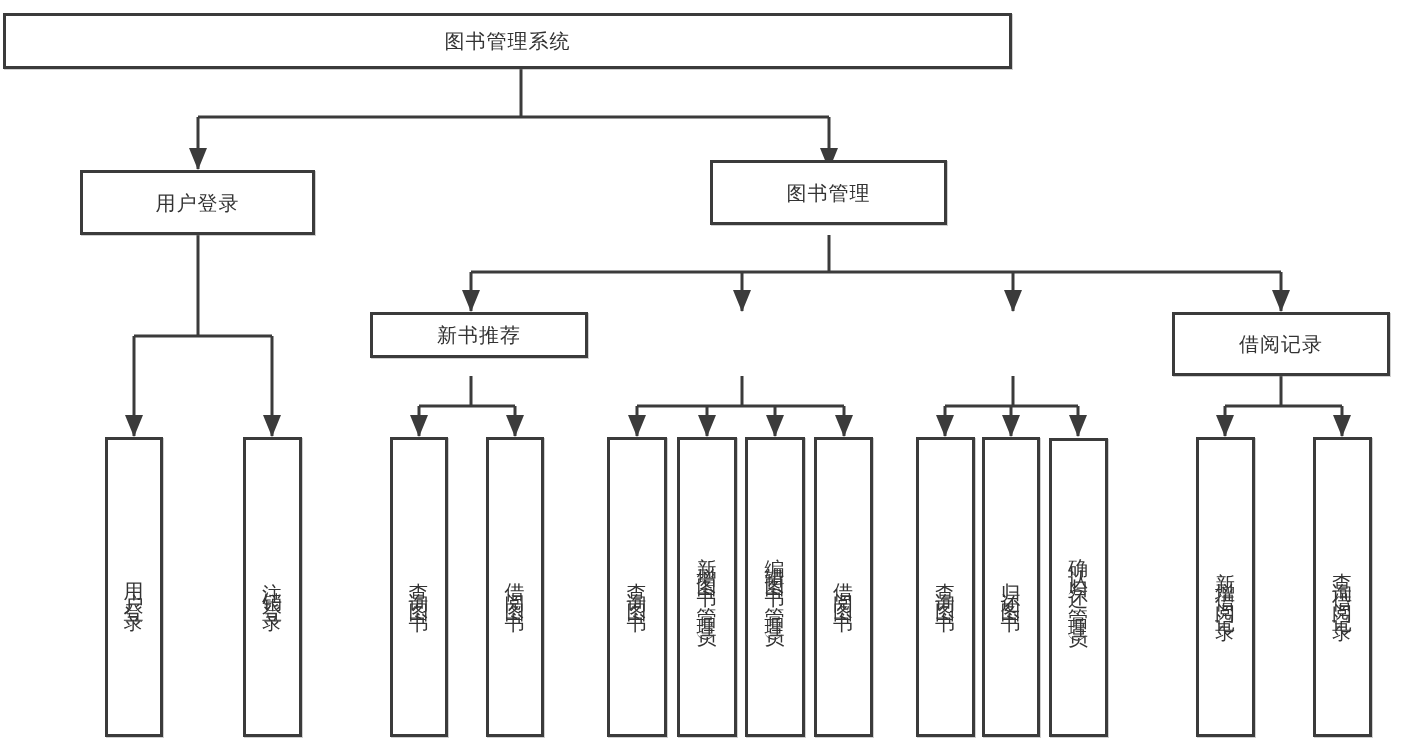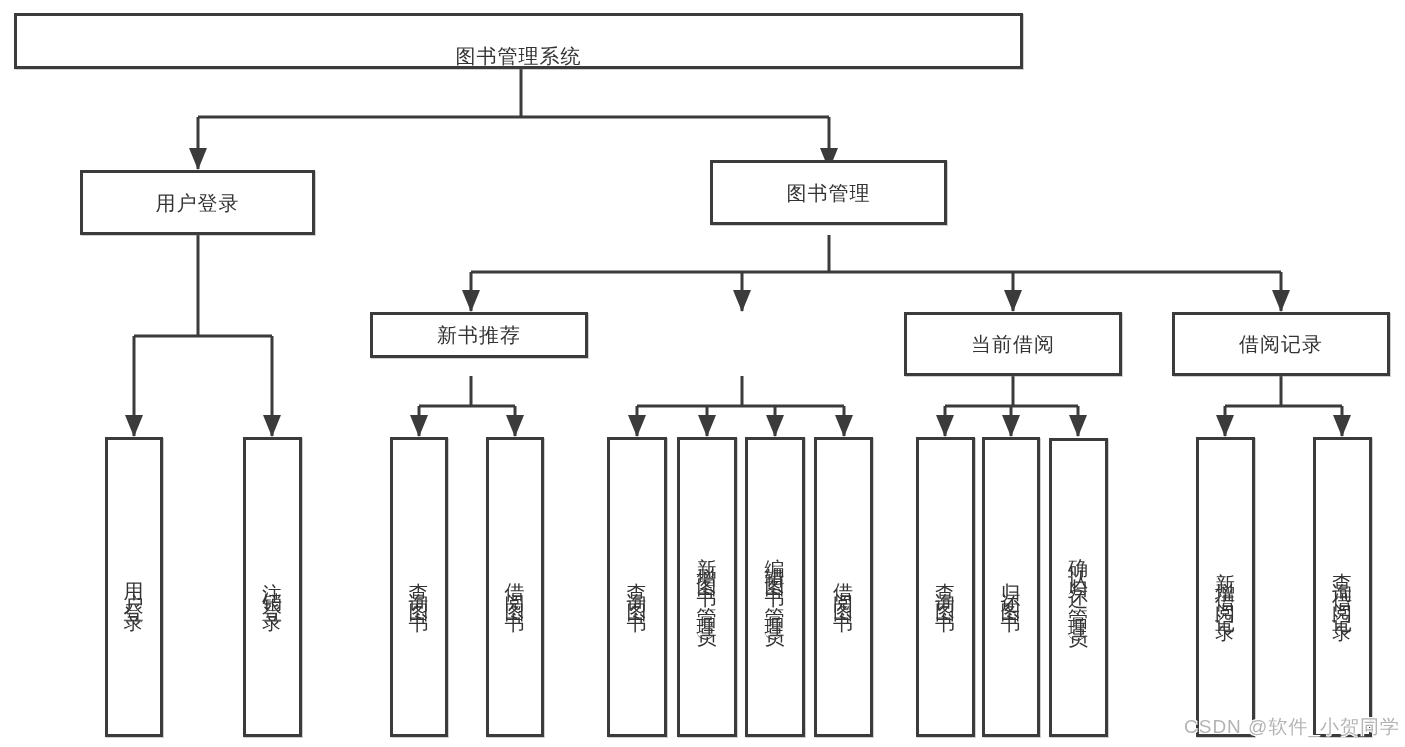--- a/index.html
+++ b/index.html
@@ -86,36 +86,33 @@
     <line x1="945" y1="406" x2="945" y2="436" marker-end="url(#arrow)"></line>
     <line x1="1011" y1="406" x2="1011" y2="436" marker-end="url(#arrow)"></line>
     <line x1="1078" y1="406" x2="1078" y2="436" marker-end="url(#arrow)"></line>
 
     <path d="M1281,376 V406"></path>
     <path d="M1225,406 H1342"></path>
     <line x1="1225" y1="406" x2="1225" y2="436" marker-end="url(#arrow)"></line>
     <line x1="1342" y1="406" x2="1342" y2="436" marker-end="url(#arrow)"></line>
   </svg>
 
-  <div class="box" style="left:14px;top:13px;width:1009px;height:56px;align-items:flex-end;">
+  <div class="box" style="left:3px;top:13px;width:1009px;height:56px;">
     <span>图书管理系统</span>
   </div>
 
   <div class="box" style="left:80px;top:170px;width:235px;height:65px;">
     <span>用户登录</span>
   </div>
   <div class="box" style="left:710px;top:160px;width:237px;height:65px;">
     <span>图书管理</span>
   </div>
 
   <div class="box" style="left:370px;top:312px;width:218px;height:46px;">
     <span>新书推荐</span>
-  </div>
-  <div class="box" style="left:904px;top:312px;width:218px;height:64px;">
-    <span>当前借阅</span>
   </div>
   <div class="box" style="left:1172px;top:312px;width:218px;height:64px;font-family:Liberation Serif, serif;">
     <span>借阅记录</span>
   </div>
 
   <div class="box vbox" style="left:105px;top:437px;width:58px;height:300px;">
     <span class="vtext">用户登录</span>
   </div>
   <div class="box vbox" style="left:243px;top:437px;width:59px;height:300px;">
     <span class="vtext">注销登录</span>
@@ -151,15 +148,14 @@
     <span class="vtext">确认归还（管理员）</span>
   </div>
 
   <div class="box vbox" style="left:1196px;top:437px;width:59px;height:300px;">
     <span class="vtext">新增借阅记录</span>
   </div>
   <div class="box vbox" style="left:1313px;top:437px;width:59px;height:300px;">
     <span class="vtext">查询借阅记录</span>
   </div>
 
-  <div class="watermark">CSDN @软件_小贺同学</div>
 
 </div>
 
 </body></html>

